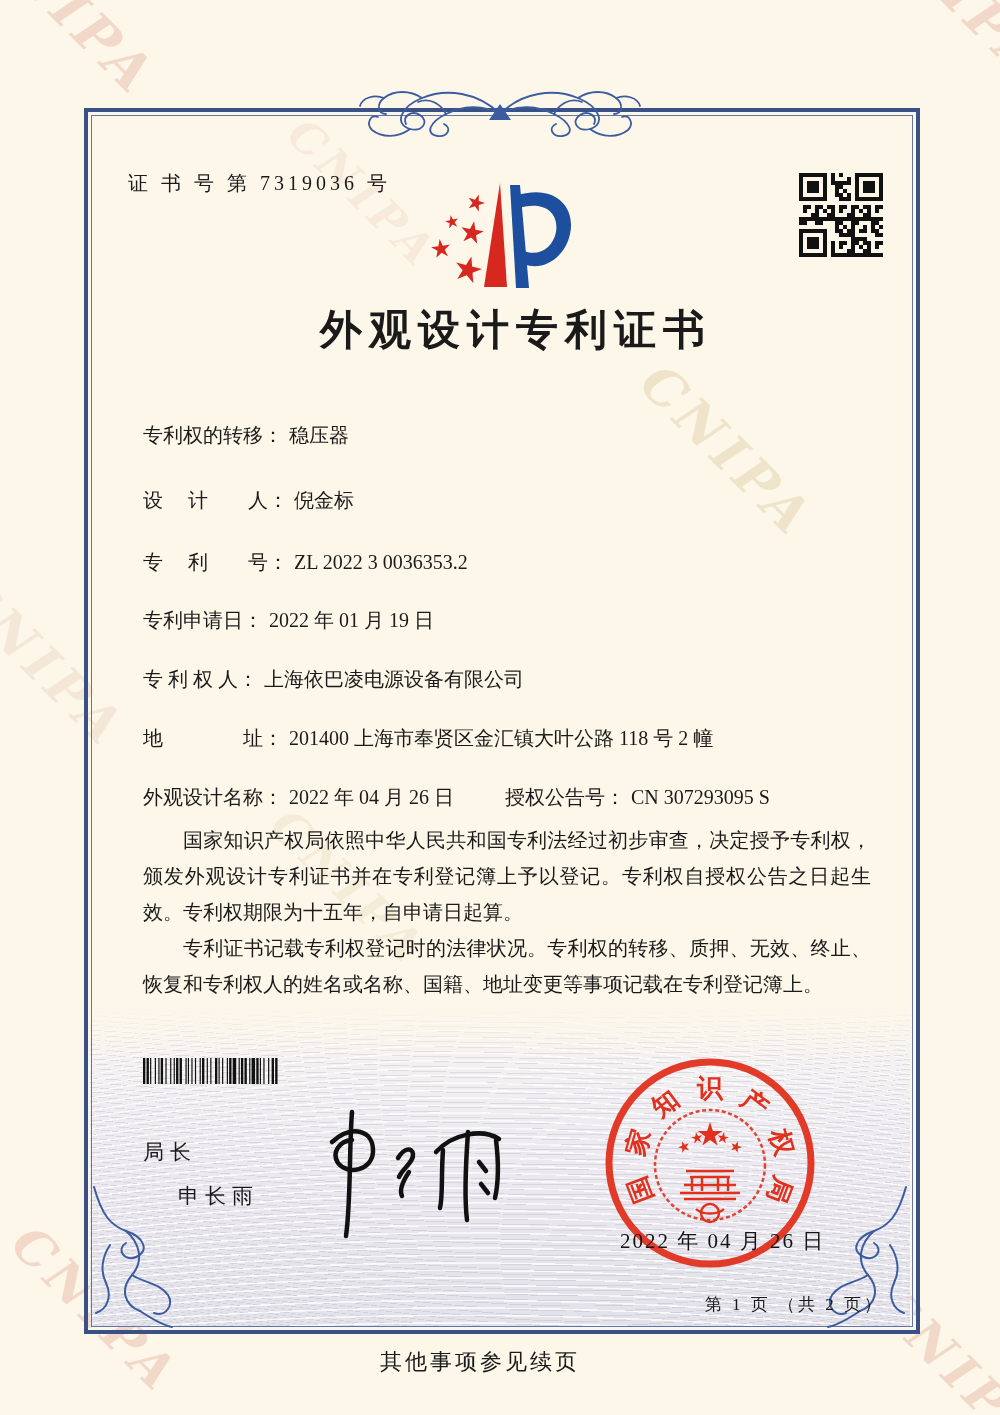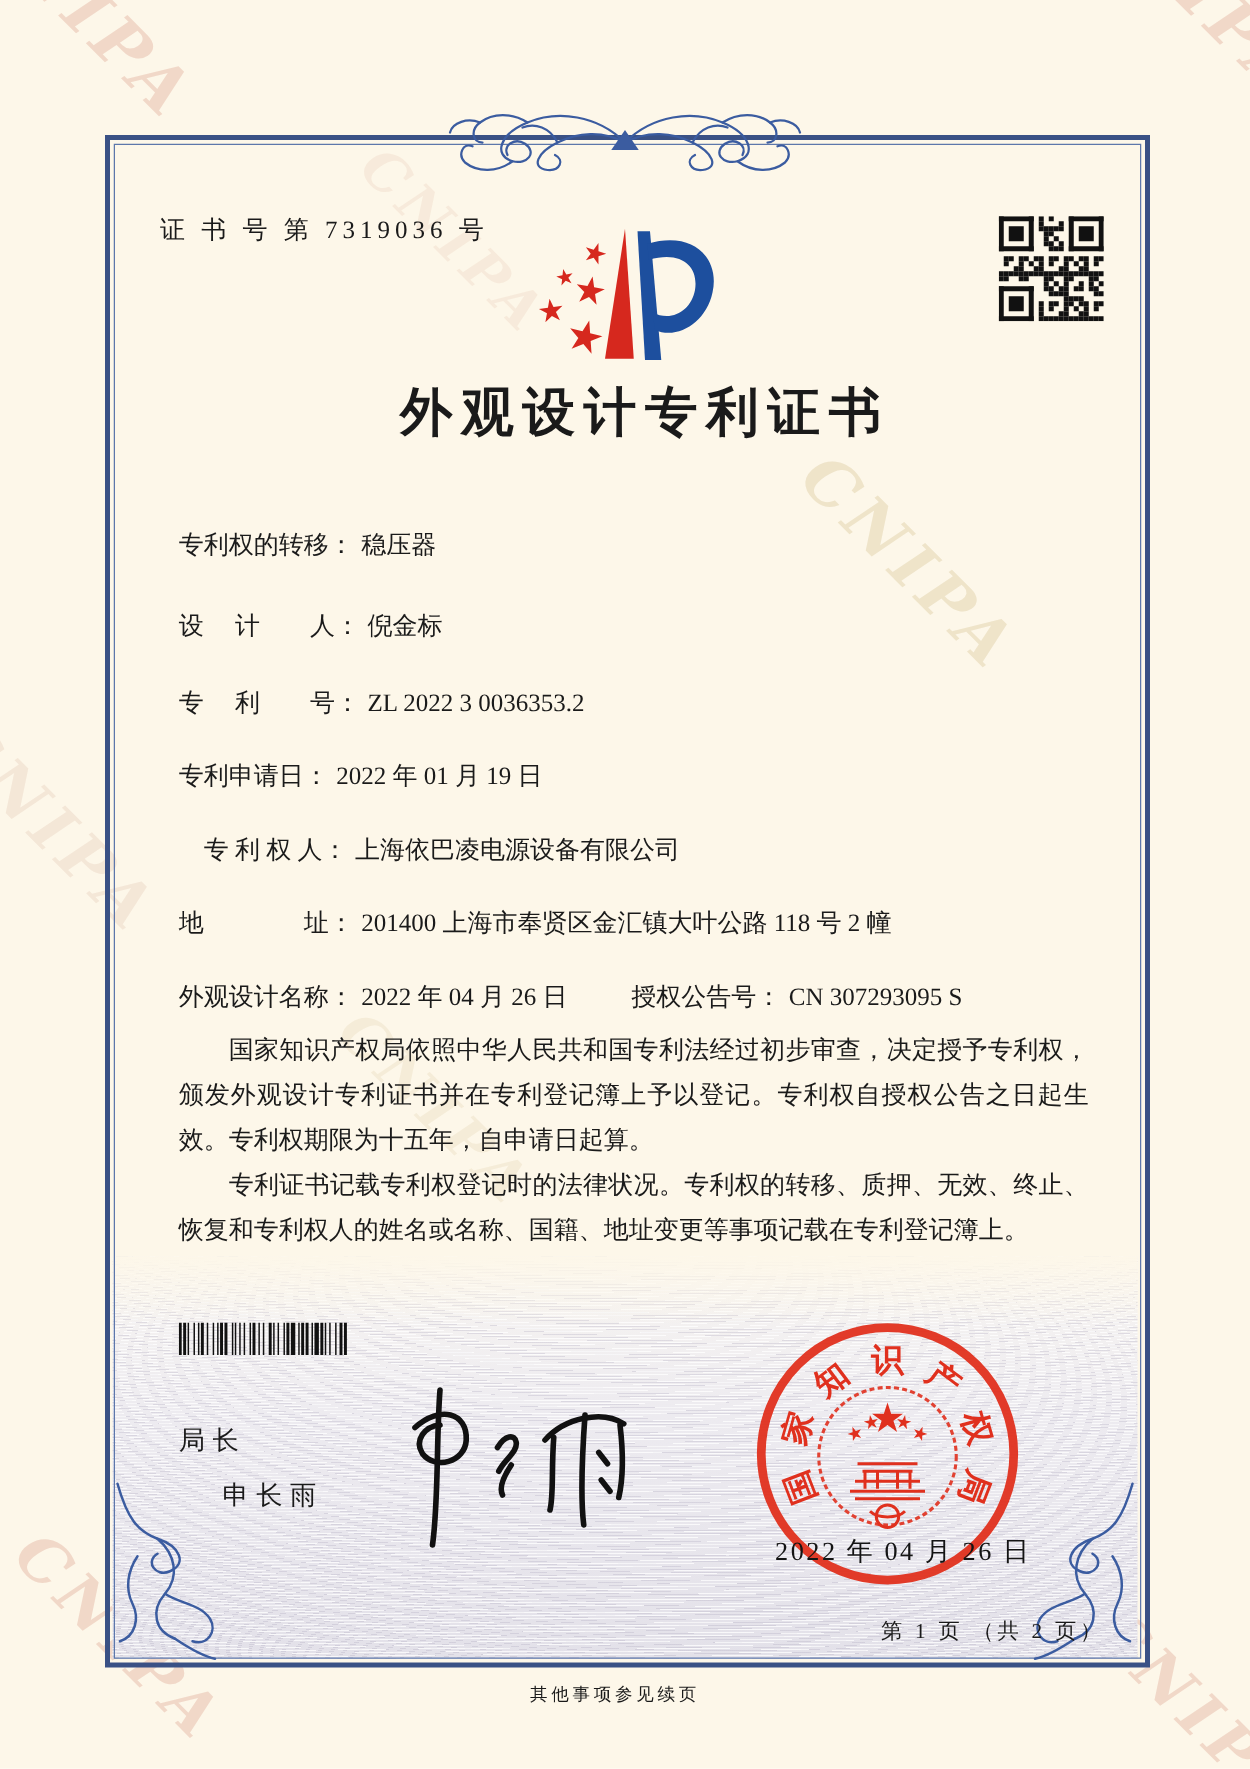--- a/index.html
+++ b/index.html
@@ -71,22 +71,22 @@
   .seal-date{
     position:absolute; left:620px; top:1227px; font-size:21px;
     letter-spacing:2px; color:#141414; white-space:nowrap;
   }
   
   .page-info{
     position:absolute; left:0; top:1293px; width:884px;
     text-align:right; font-size:17px; letter-spacing:3px;
   }
   .cont-note{
-    position:absolute; left:12px; top:1347px; width:960px;
-    text-align:center; font-size:14px; letter-spacing:3px;
+    position:absolute; left:0; top:1347px; width:960px;
+    text-align:center; font-size:22px; letter-spacing:3px;
   }
   .ornament{ position:absolute; pointer-events:none; }
 </style>
 </head>
 <body>
 
 <div class="page">
 
   <div class="wm pink" style="left:-46px; top:-26px; font-size:54px;">CNIPA</div>
   <div class="wm pink" style="left:846px; top:-40px; font-size:54px;">CNIPA</div>
@@ -315,21 +315,21 @@
     </g>
   </svg>
 
   <div class="title">外观设计专利证书</div>
 
   <div class="fields">
     <div class="frow" style="top:8px;"><span class="flabel">专利权的转移：</span><span class="fvalue">稳压器</span></div>
     <div class="frow" style="top:73px;"><span class="flabel">设　 计　　人：</span><span class="fvalue">倪金标</span></div>
     <div class="frow" style="top:135px;"><span class="flabel">专　 利　　号：</span><span class="fvalue">ZL 2022 3 0036353.2</span></div>
     <div class="frow" style="top:193px;"><span class="flabel">专利申请日：</span><span class="fvalue">2022 年 01 月 19 日</span></div>
-    <div class="frow" style="top:252px;margin-left:20px;"><span class="flabel">专 利 权 人：</span><span class="fvalue">上海依巴凌电源设备有限公司</span></div>
+    <div class="frow" style="top:252px;"><span class="flabel">专 利 权 人：</span><span class="fvalue">上海依巴凌电源设备有限公司</span></div>
     <div class="frow" style="top:311px;"><span class="flabel">地　　　　址：</span><span class="fvalue">201400 上海市奉贤区金汇镇大叶公路 118 号 2 幢</span></div>
     <div class="frow frow2col" style="top:370px;">
       <span><span class="flabel">外观设计名称：</span><span class="fvalue">2022 年 04 月 26 日</span></span>
       <span class="pair2"><span class="flabel">授权公告号：</span><span class="fvalue">CN 307293095 S</span></span>
     </div>
   </div>
 
   <div class="body-text">
     <p>国家知识产权局依照中华人民共和国专利法经过初步审查，决定授予专利权，颁发外观设计专利证书并在专利登记簿上予以登记。专利权自授权公告之日起生效。专利权期限为十五年，自申请日起算。</p>
     <p>专利证书记载专利权登记时的法律状况。专利权的转移、质押、无效、终止、恢复和专利权人的姓名或名称、国籍、地址变更等事项记载在专利登记簿上。</p>

